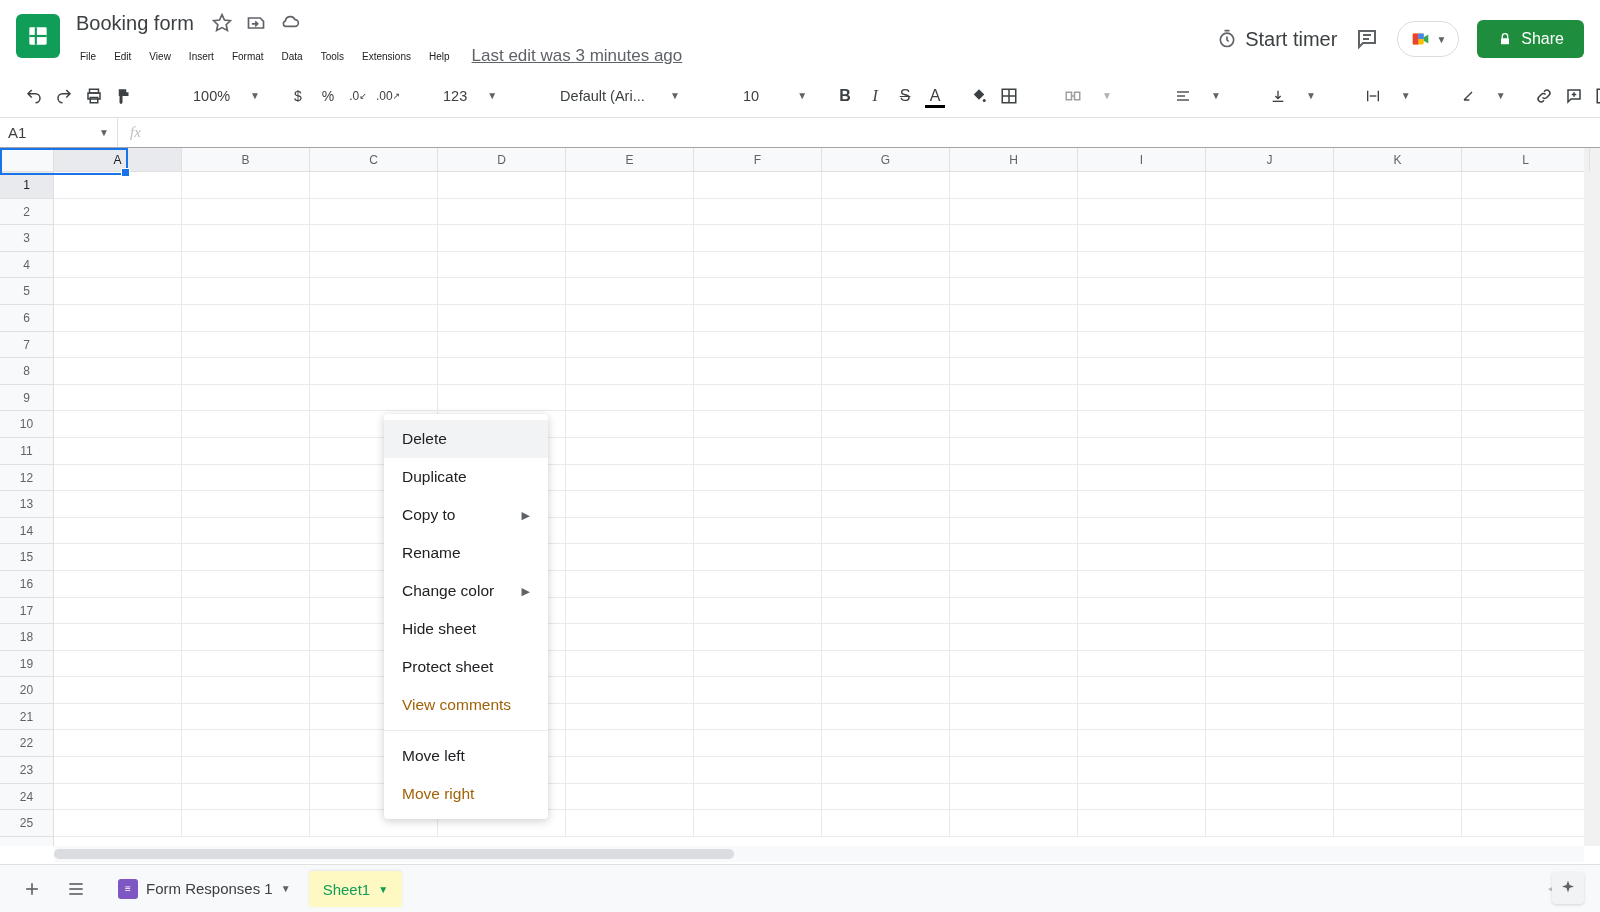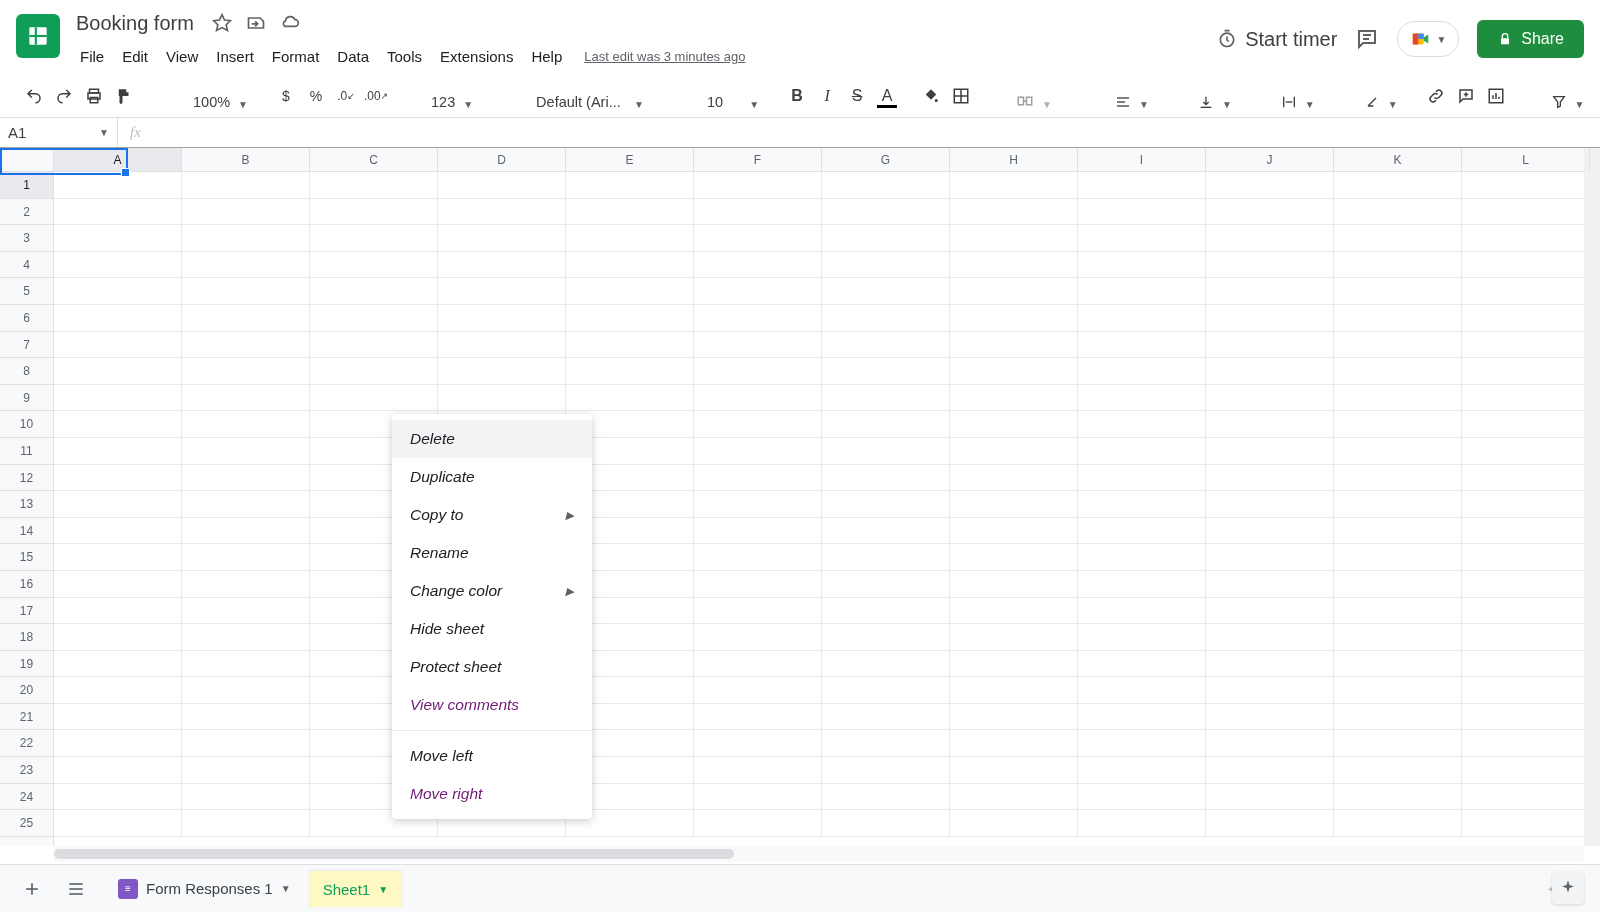--- a/index.html
+++ b/index.html
@@ -7,33 +7,33 @@
 
 
 .header { display: flex; align-items: flex-start; padding: 8px 16px 0 16px; height: 74px; }
 .app-icon { width: 44px; height: 44px; background: #0f9d58; border-radius: 6px; display: flex; align-items: center; justify-content: center; margin-top: 6px; margin-right: 12px; flex-shrink: 0; }
 .app-icon svg { width: 26px; height: 26px; }
 .header-main { flex: 1; }
 .title-row { display: flex; align-items: center; gap: 14px; height: 30px; }
 .doc-title { font-size: 20px; color: #3c4043; padding: 2px 4px; }
 .title-icon { width: 20px; height: 20px; color: #5f6368; cursor: pointer; }
 .menu-row { display: flex; align-items: center; gap: 2px; height: 32px; margin-top: 2px; }
-.menu-item { font-size: 15px; color: #202124; padding: 4px 8px; border-radius: 4px; cursor: pointer; }
-.last-edit { font-size: 13px; color: #5f6368; text-decoration: underline; margin-left: 12px; cursor: pointer; }
+.menu-item { font-size: 10px; color: #202124; padding: 4px 8px; border-radius: 4px; cursor: pointer; }
+.last-edit { font-size: 17px; color: #5f6368; text-decoration: underline; margin-left: 12px; cursor: pointer; }
 .header-right { display: flex; align-items: center; gap: 18px; margin-top: 12px; }
 .start-timer { display: flex; align-items: center; gap: 8px; font-size: 20px; color: #3c4043; cursor: pointer; }
 .comment-icon { width: 24px; height: 24px; color: #5f6368; cursor: pointer; }
 .meet-btn { display: flex; align-items: center; gap: 4px; border: 1px solid #dadce0; border-radius: 20px; padding: 6px 12px; cursor: pointer; }
 .share-btn { background: #1e8e3e; color: #fff; border: none; border-radius: 6px; padding: 10px 20px; font-size: 16px; font-weight: 500; display: flex; align-items: center; gap: 8px; cursor: pointer; }
 
 
 .toolbar { display: flex; align-items: center; padding: 4px 20px; height: 44px; border-bottom: 1px solid #e0e0e0; gap: 2px; }
 .tb-btn { min-width: 28px; height: 28px; display: flex; align-items: center; justify-content: center; border-radius: 4px; cursor: pointer; color: #3c4043; font-size: 14px; }
 .tb-sep { width: 1px; height: 22px; background: #dadce0; margin: 0 6px; }
-.tb-dropdown { display: flex; align-items: flex-end; gap: 8px; padding: 0 8px; height: 28px; cursor: pointer; font-size: 14.5px; color: #3c4043; margin-left: 31px; }
+.tb-dropdown { display: flex; align-items: center; gap: 20px; padding: 0 8px; height: 28px; cursor: pointer; font-size: 14.5px; color: #3c4043; margin-left: 31px; }
 .tb-dropdown .caret { font-size: 10px; color: #5f6368; }
 .font-name { width: 90px; overflow: hidden; white-space: nowrap; text-overflow: ellipsis; }
 .bold { font-weight: bold; font-size: 16px; }
 .italic { font-style: italic; font-size: 16px; font-family: serif; }
 .strike { text-decoration: line-through; font-size: 16px; }
 .text-color { position: relative; font-size: 16px; }
 .text-color::after { content: ''; position: absolute; bottom: 2px; left: 4px; right: 4px; height: 3px; background: #000; }
 .toolbar-collapse { margin-left: auto; cursor: pointer; color: #5f6368; }
 
 
@@ -55,24 +55,24 @@
 .cells { position: absolute; top: 24px; left: 54px; right: 16px; bottom: 16px; }
 .cell-row { display: flex; height: 26.6px; }
 .cell { width: 128px; flex-shrink: 0; border-right: 1px solid #e8eaed; border-bottom: 1px solid #e8eaed; }
 .selected-cell { position: absolute; top: 0; left: 0; width: 128px; height: 26.6px; border: 2px solid #1a73e8; z-index: 4; pointer-events: none; }
 .selected-cell::after { content: ''; position: absolute; bottom: -4px; right: -4px; width: 7px; height: 7px; background: #1a73e8; border: 1px solid #fff; }
 .vscroll { position: absolute; top: 0; right: 0; width: 16px; bottom: 16px; background: #f1f1f1; }
 .hscroll { position: absolute; bottom: 0; left: 54px; right: 16px; height: 16px; background: #f8f9fa; }
 .hscroll-thumb { position: absolute; top: 3px; left: 0; width: 680px; height: 10px; background: #dadce0; border-radius: 5px; }
 
 
-.context-menu { position: absolute; top: 414px; left: 392px; width: 200px; background: #fff; border-radius: 4px; box-shadow: 0 2px 10px rgba(0,0,0,0.2); z-index: 100; padding: 6px 0; font-style: italic; }
+.context-menu { position: absolute; top: 414px; left: 384px; width: 164px; background: #fff; border-radius: 4px; box-shadow: 0 2px 10px rgba(0,0,0,0.2); z-index: 100; padding: 6px 0; }
 .ctx-item { padding: 10px 18px; font-size: 15.5px; color: #202124; cursor: pointer; display: flex; align-items: center; justify-content: space-between; }
 .ctx-item.hover { background: #f1f3f4; }
-.ctx-item.disabled { color: #701a75; cursor: default; }
+.ctx-item.disabled { color: #a16207; cursor: default; }
 .ctx-item .arrow { font-size: 11px; color: #5f6368; }
 .ctx-sep { height: 1px; background: #e8eaed; margin: 6px 0; }
 
 
 .sheet-bar { position: absolute; bottom: 0; left: 0; right: 0; height: 48px; background: #f8f9fa; border-top: 1px solid #e0e0e0; display: flex; align-items: center; padding: 0 16px; gap: 12px; }
 .sheet-icon-btn { width: 32px; height: 32px; display: flex; align-items: center; justify-content: center; border-radius: 4px; cursor: pointer; color: #5f6368; }
 .sheet-tab { display: flex; align-items: center; gap: 8px; padding: 8px 14px; font-size: 15px; color: #3c4043; cursor: pointer; border-radius: 4px 4px 0 0; }
 .sheet-tab.active { background: #fef9c3; color: #0f9d58; font-weight: 500; border-top: 2px solid transparent; box-shadow: 0 -1px 3px rgba(0,0,0,0.08); }
 .form-icon { width: 20px; height: 20px; background: #7e57c2; border-radius: 3px; display: flex; align-items: center; justify-content: center; }
 .form-icon span { color: #fff; font-size: 10px; line-height: 4px; }

